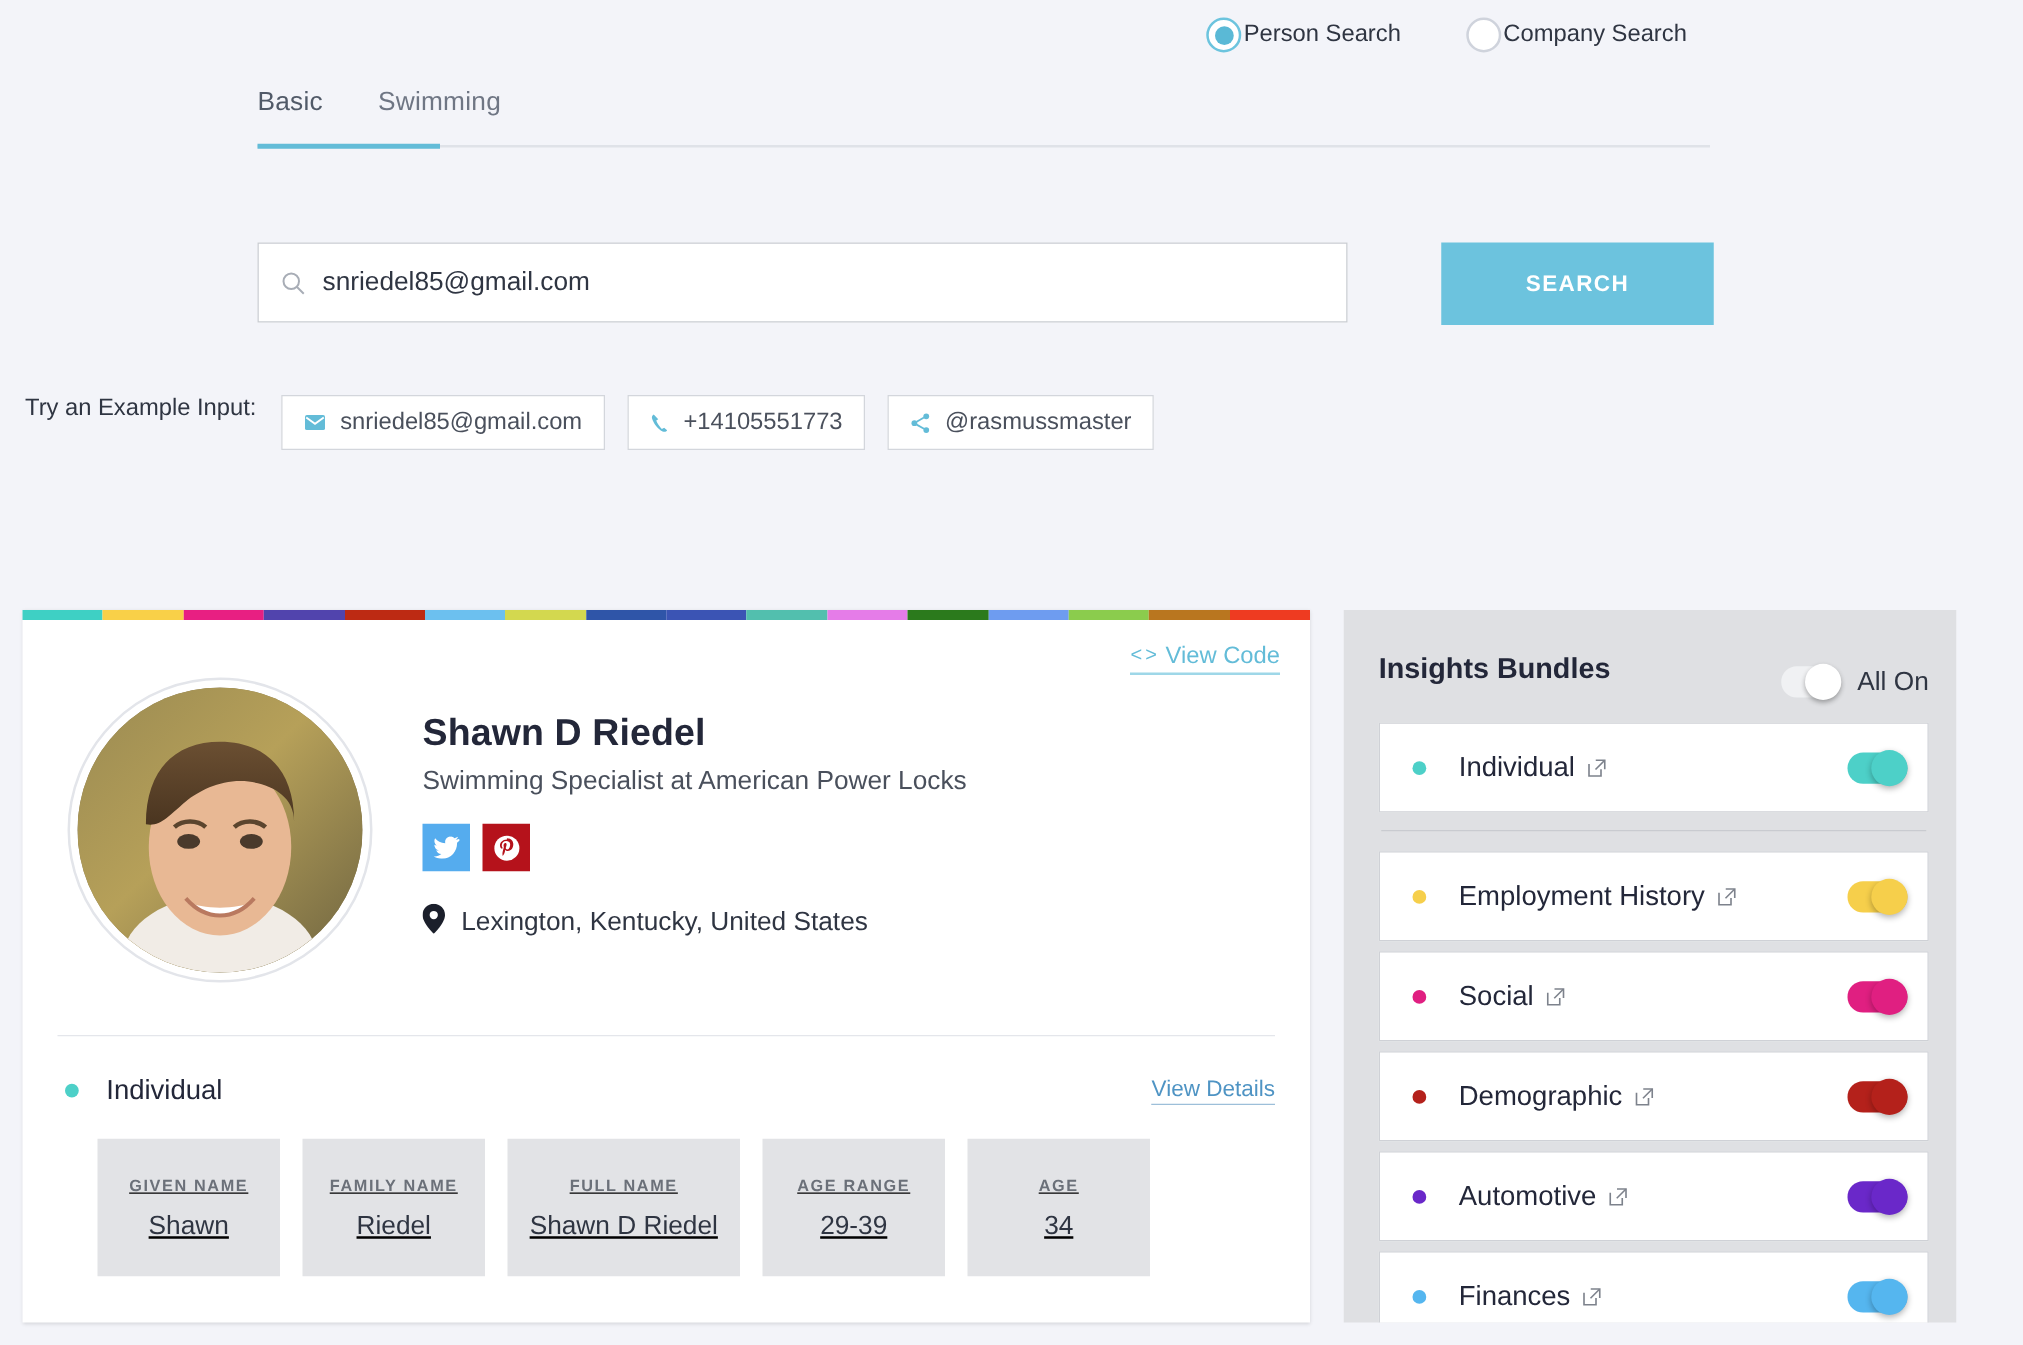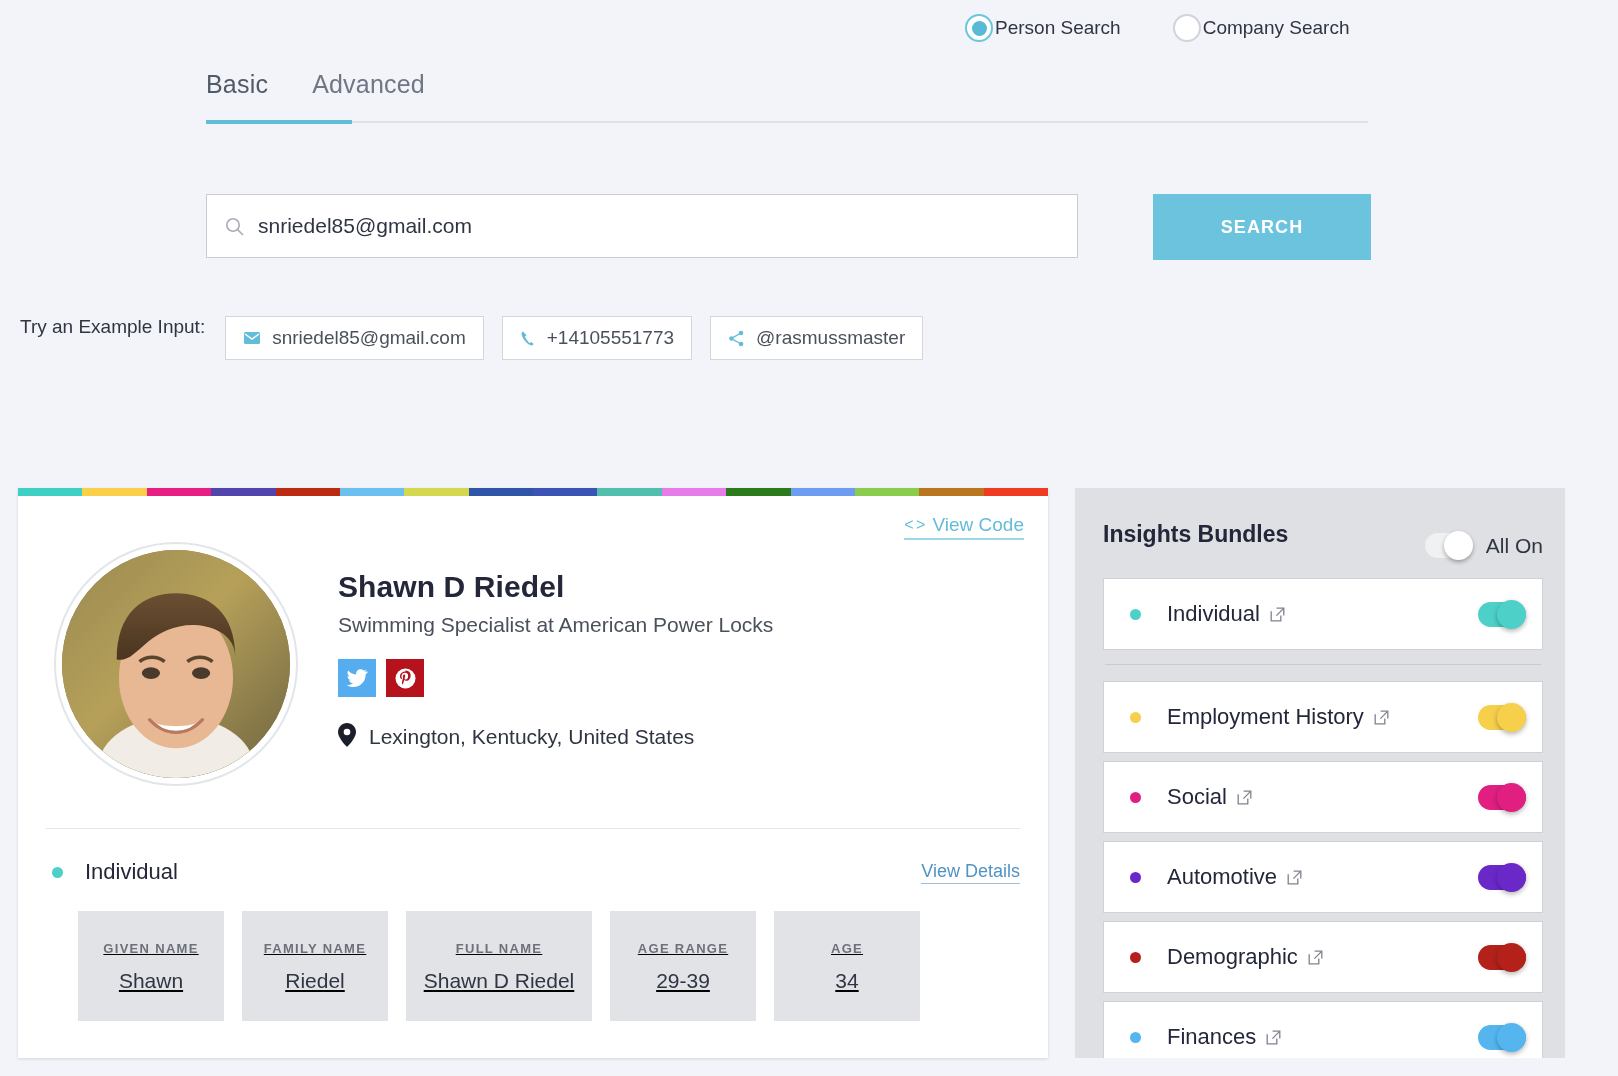--- a/index.html
+++ b/index.html
@@ -23,21 +23,21 @@
     display: flex; align-items: center; justify-content: center; flex: none;
   }
   .radio-ring.on { border-color: #6cc4de; }
   .radio-dot { width: 15px; height: 15px; border-radius: 50%; background: #5ab9d6; }
   .radio-label { font-size: 19px; color: #2f3542; }
 
   
   .tabs-wrap { position: absolute; left: 206px; top: 62px; width: 1162px; }
   .tabs { display: flex; }
   .tab {
-    font-size: 25px; color: #6f7684; padding: 8px 0 22px;
+    font-size: 21px; color: #6f7684; padding: 8px 0 22px;
     margin-right: 44px; cursor: pointer; letter-spacing: .2px;
   }
   .tab.active { color: #515a68; }
   .tabs-rule { height: 2px; background: #dfe2e8; width: 100%; position: relative; }
   .tabs-rule .ink { position: absolute; left: 0; top: -1px; height: 4px; width: 146px; background: #63bcd8; }
 
   
   .search-row { position: absolute; left: 206px; top: 194px; display: flex; align-items: flex-start; }
   .search-box {
     width: 872px; height: 64px; background: #fff;
@@ -166,21 +166,21 @@
     </div>
     <div class="radio-opt">
       <span class="radio-ring"></span>
       <span class="radio-label">Company Search</span>
     </div>
   </div>
 
   <div class="tabs-wrap">
     <div class="tabs">
       <div class="tab active">Basic</div>
-      <div class="tab">Advanced</div>
+      <div class="tab">Swimming</div>
     </div>
     <div class="tabs-rule">
         <span class="ink"></span>
       </div>
   </div>
 
   <div class="search-row">
     <div class="search-box" title="snriedel85@gmail.com">
       <span class="mag">
         <svg width="19" height="19" viewBox="0 0 19 19">
@@ -390,48 +390,48 @@
               <path d="M1.2 4.2v9.6h9.6V8.4" fill="none" stroke="#7d828c" stroke-width="1.3"></path>
               <path d="M6.6 1.2h7.2v7.2" fill="none" stroke="#7d828c" stroke-width="1.3"></path>
               <line x1="13.6" y1="1.4" x2="6.4" y2="8.6" stroke="#7d828c" stroke-width="1.3"></line>
             </svg>
           </span>
           <span class="toggle b-toggle on" style="color: rgb(224, 31, 129); background: rgb(224, 31, 129); opacity: 1;">
             <span class="knob" style="background: rgb(224, 31, 129);"></span>
           </span>
         </div>
         <div class="bundle">
+          <span class="b-dot" style="background: rgb(180, 33, 27);"></span>
+          <span class="b-label">Demographic</span>
+          <span class="b-ext">
+            <svg width="15" height="15" viewBox="0 0 15 15">
+              <path d="M1.2 4.2v9.6h9.6V8.4" fill="none" stroke="#7d828c" stroke-width="1.3"></path>
+              <path d="M6.6 1.2h7.2v7.2" fill="none" stroke="#7d828c" stroke-width="1.3"></path>
+              <line x1="13.6" y1="1.4" x2="6.4" y2="8.6" stroke="#7d828c" stroke-width="1.3"></line>
+            </svg>
+          </span>
+          <span class="toggle b-toggle on" style="color: rgb(180, 33, 27); background: rgb(180, 33, 27); opacity: 1;">
+            <span class="knob" style="background: rgb(180, 33, 27);"></span>
+          </span>
+        </div>
+        <div class="bundle">
           <span class="b-dot" style="background: rgb(106, 40, 201);"></span>
           <span class="b-label">Automotive</span>
           <span class="b-ext">
             <svg width="15" height="15" viewBox="0 0 15 15">
               <path d="M1.2 4.2v9.6h9.6V8.4" fill="none" stroke="#7d828c" stroke-width="1.3"></path>
               <path d="M6.6 1.2h7.2v7.2" fill="none" stroke="#7d828c" stroke-width="1.3"></path>
               <line x1="13.6" y1="1.4" x2="6.4" y2="8.6" stroke="#7d828c" stroke-width="1.3"></line>
             </svg>
           </span>
           <span class="toggle b-toggle on" style="color: rgb(106, 40, 201); background: rgb(106, 40, 201); opacity: 1;">
             <span class="knob" style="background: rgb(106, 40, 201);"></span>
           </span>
         </div>
         <div class="bundle">
-          <span class="b-dot" style="background: rgb(180, 33, 27);"></span>
-          <span class="b-label">Demographic</span>
-          <span class="b-ext">
-            <svg width="15" height="15" viewBox="0 0 15 15">
-              <path d="M1.2 4.2v9.6h9.6V8.4" fill="none" stroke="#7d828c" stroke-width="1.3"></path>
-              <path d="M6.6 1.2h7.2v7.2" fill="none" stroke="#7d828c" stroke-width="1.3"></path>
-              <line x1="13.6" y1="1.4" x2="6.4" y2="8.6" stroke="#7d828c" stroke-width="1.3"></line>
-            </svg>
-          </span>
-          <span class="toggle b-toggle on" style="color: rgb(180, 33, 27); background: rgb(180, 33, 27); opacity: 1;">
-            <span class="knob" style="background: rgb(180, 33, 27);"></span>
-          </span>
-        </div>
-        <div class="bundle">
           <span class="b-dot" style="background: rgb(85, 182, 239);"></span>
           <span class="b-label">Finances</span>
           <span class="b-ext">
             <svg width="15" height="15" viewBox="0 0 15 15">
               <path d="M1.2 4.2v9.6h9.6V8.4" fill="none" stroke="#7d828c" stroke-width="1.3"></path>
               <path d="M6.6 1.2h7.2v7.2" fill="none" stroke="#7d828c" stroke-width="1.3"></path>
               <line x1="13.6" y1="1.4" x2="6.4" y2="8.6" stroke="#7d828c" stroke-width="1.3"></line>
             </svg>
           </span>
           <span class="toggle b-toggle on" style="color: rgb(85, 182, 239); background: rgb(85, 182, 239); opacity: 1;">

